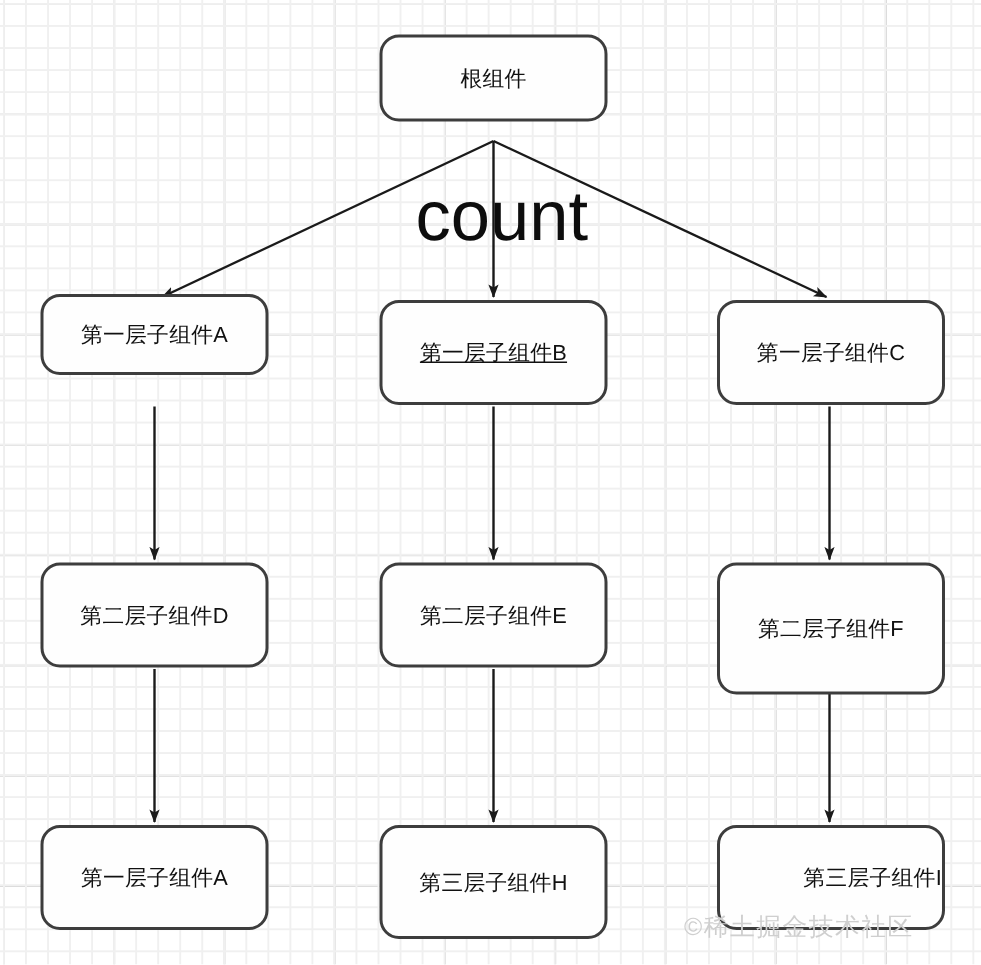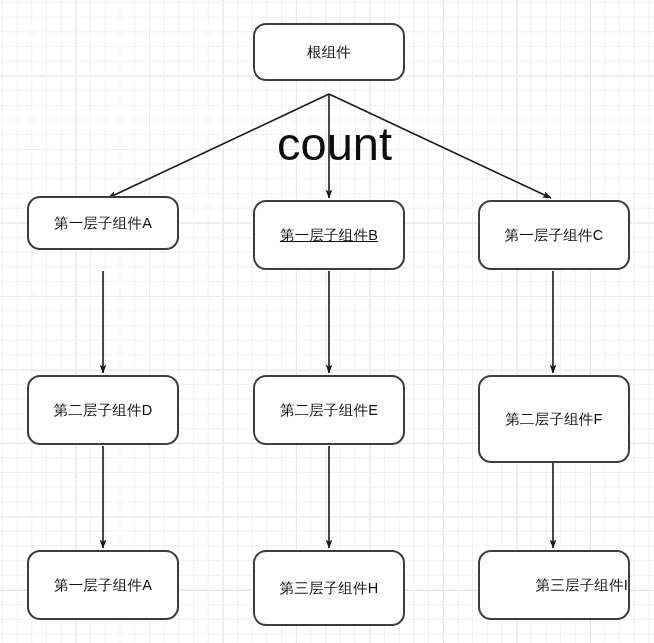--- a/index.html
+++ b/index.html
@@ -118,14 +118,15 @@
       </div>
       <div class="node" style="left: 478px; top: 550px; width: 152px; height: 70px; justify-content: flex-end;">
         <span>第三层子组件I</span>
       </div>
     </div>
 
   <div id="label-layer">
       <div class="edge-label" style="left: 277px; top: 120px;">count</div>
     </div>
 
+  <div class="watermark" style="left: 456px; top: 607px;">©稀土掘金技术社区</div>
 
 </div>
 
 </body></html>

